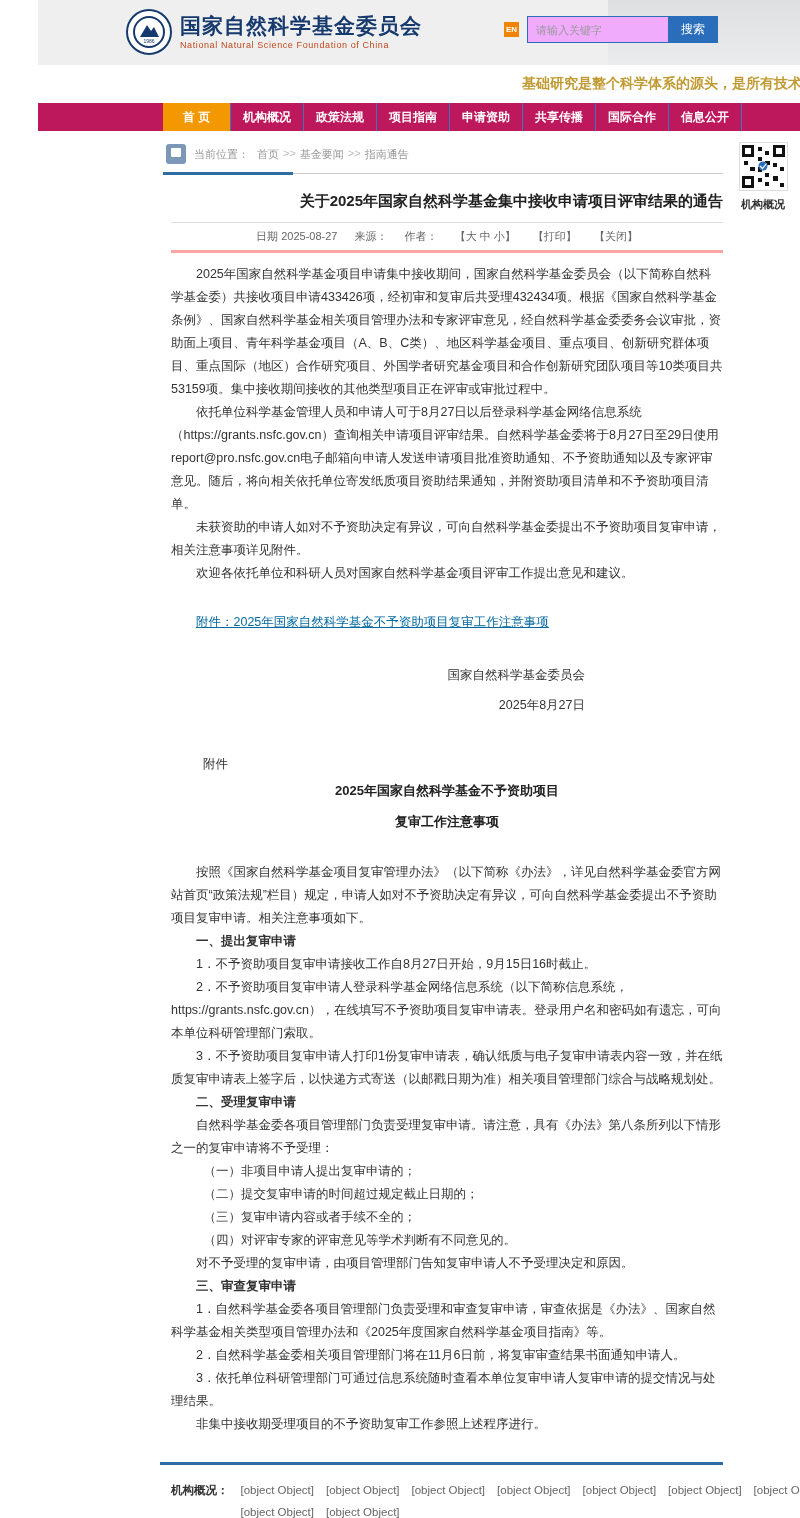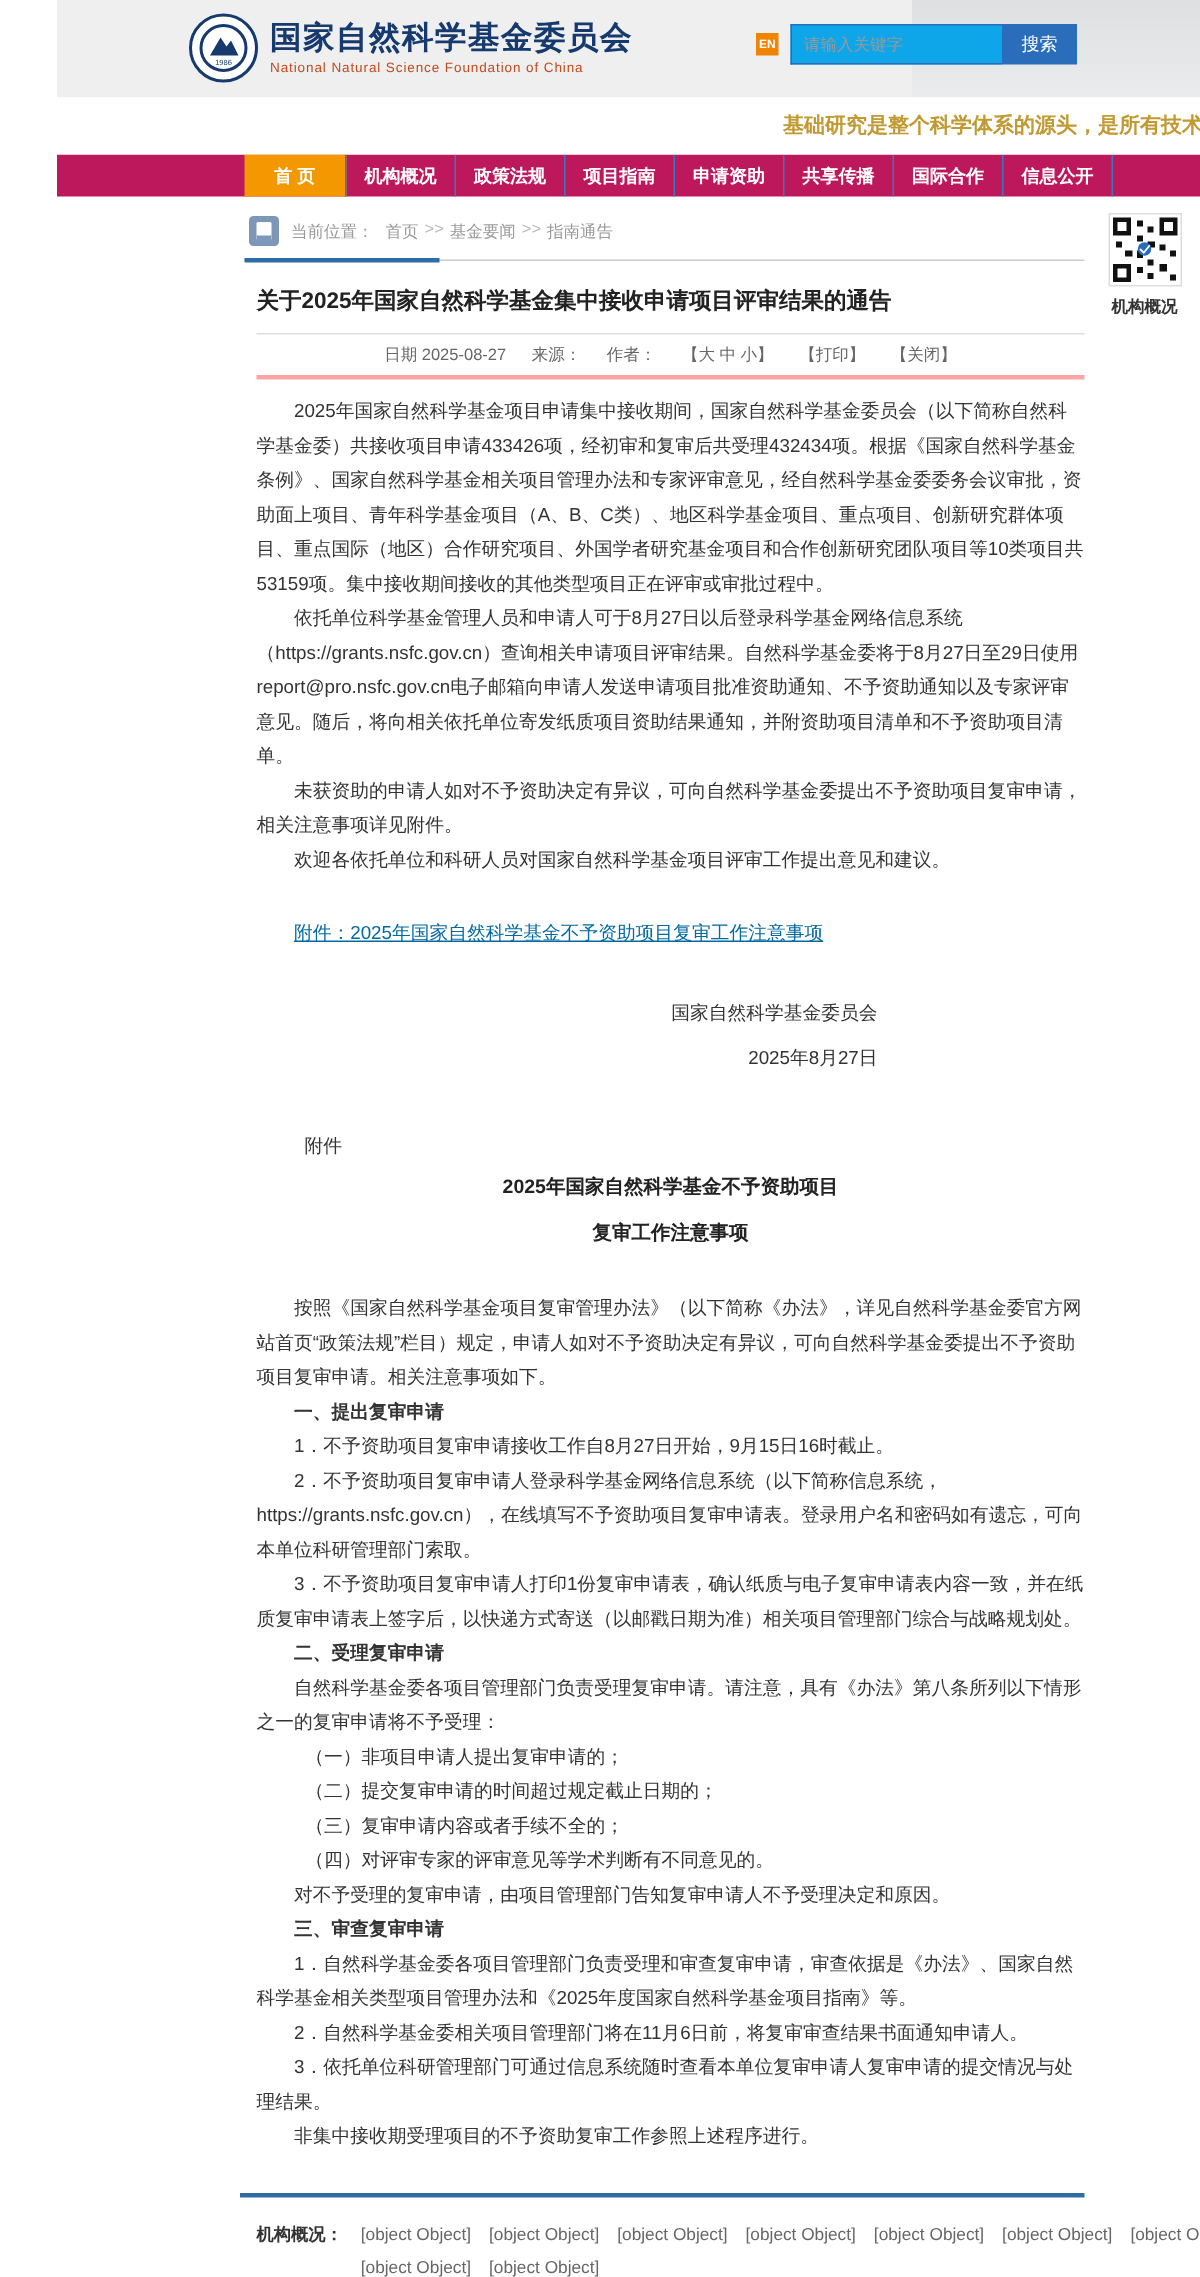--- a/index.html
+++ b/index.html
@@ -12,21 +12,21 @@
   .logo-wrap { position:absolute; left:88px; top:9px; display:flex; align-items:center; }
   .emblem { width:46px; height:46px; border-radius:50%; border:2px solid #16396e; background:#fff;
             display:flex; align-items:center; justify-content:center; flex-direction:column; }
   .emblem svg { display:block; }
   .org-names { margin-left:8px; }
   .org-cn { font-size:21px; font-weight:bold; color:#16396e; letter-spacing:1px; line-height:26px; }
   .org-en { font-size:9px; color:#c04a1e; letter-spacing:0.6px; line-height:12px; }
   .en-badge { position:absolute; left:466px; top:22px; width:15px; height:15px; background:#f08300;
               color:#fff; font-size:8px; font-weight:bold; display:flex; align-items:center; justify-content:center; cursor:pointer; }
   .search-box { position:absolute; left:489px; top:16px; display:flex; }
-  .search-input { width:141px; height:27px; border:1px solid #2a6ebb; border-right:none; background:#0ea5e9;
+  .search-input { width:141px; height:27px; border:1px solid #2a6ebb; border-right:none; background:#f0abfc;
                   font-size:11px; padding:0 8px; color:#333; outline:none; }
   .search-input::placeholder { color:#999; }
   .search-btn { width:50px; height:27px; background:#2a6ebb; color:#fff; font-size:12px; border:none; cursor:pointer; }
   .bldg { position:absolute; right:0; top:0; width:230px; height:65px;
           background:linear-gradient(180deg, rgba(190,195,200,0.35), rgba(210,214,218,0.15)); }
 
   
   .slogan-strip { height:38px; background:#fff; position:relative; overflow:hidden; }
   .slogan { position:absolute; left:484px; top:10px; width:320px; white-space:nowrap; overflow:hidden;
             font-size:14px; font-weight:bold; color:#c19a33; }
@@ -50,21 +50,21 @@
 
   .qr-block { position:absolute; left:688px; top:142px; width:74px; text-align:center; }
   .qr-code { width:49px; height:49px; margin:0 auto; background:#fff; border:1px solid #ddd; }
   .qr-caption { font-size:11px; color:#333; margin-top:6px; font-weight:bold; }
 
   .crumb-divider { margin:8px 0 0 125px; width:560px; border-top:1px solid #ccc; position:relative; }
   .crumb-divider::before { content:""; position:absolute; left:0; top:-2px; width:130px; height:3px; background:#2e6da4; }
 
   
   .article { width:552px; margin-left:133px; }
-  .article-title { text-align:left; font-size:15px; font-weight:bold; color:#222; margin-top:16px; line-height:22px; }
+  .article-title { text-align:right; font-size:15px; font-weight:bold; color:#222; margin-top:16px; line-height:22px; }
   .meta-row { margin-top:10px; border-top:1px solid #ddd; border-bottom:3px solid #fca5a5; padding:6px 0;
               text-align:center; font-size:11px; color:#666; }
   .meta-row span { margin:0 7px; }
   .meta-act { cursor:pointer; }
 
   .body-text { margin-top:10px; font-size:12.5px; color:#333; line-height:23px; }
   .para { text-indent:2em; }
   .para.bold { font-weight:bold; }
   .para.li { text-indent:2.6em; }
   .attach-link { margin-top:26px; text-indent:2em; font-size:12.5px; line-height:23px; }

